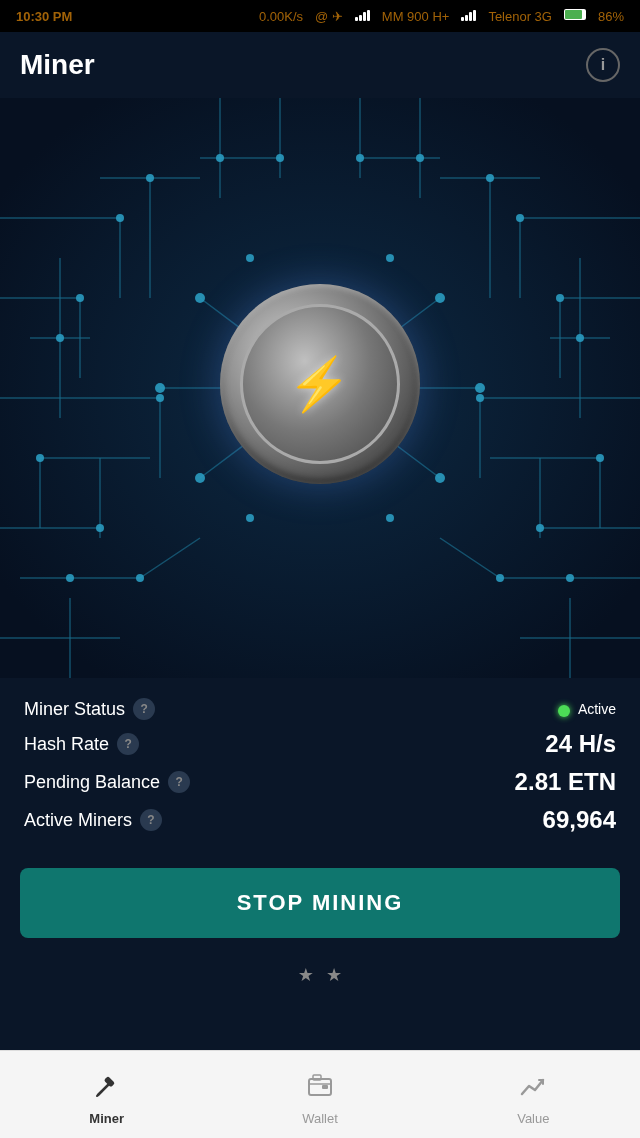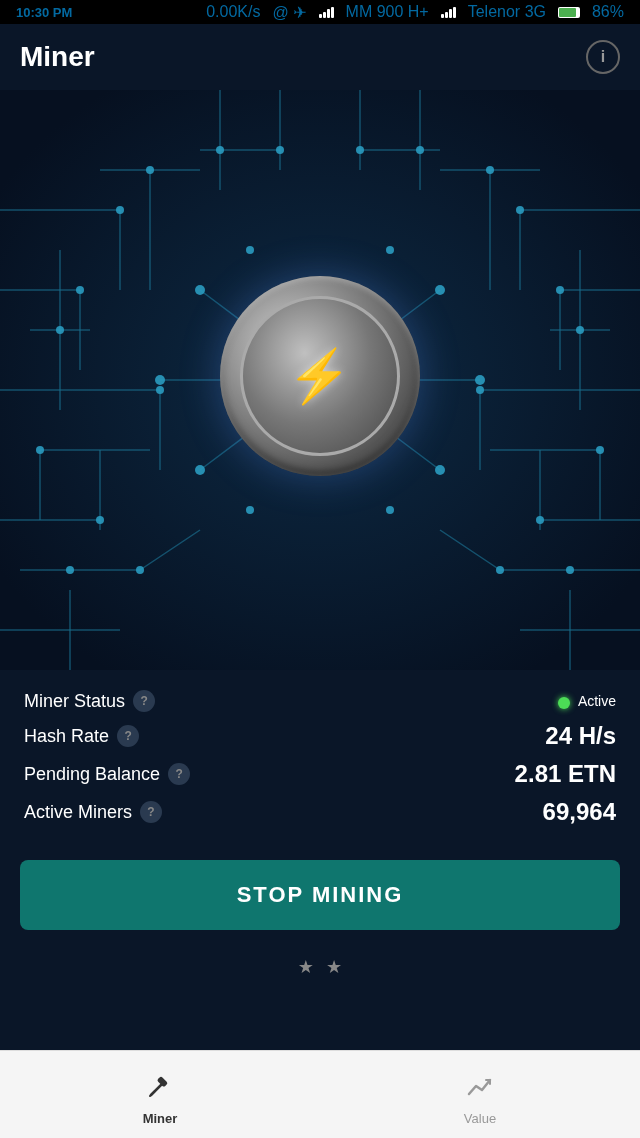--- a/index.html
+++ b/index.html
@@ -14,29 +14,28 @@
     }
 
     
     .status-bar {
       background: #000;
       padding: 6px 16px;
       display: flex;
       justify-content: space-between;
       align-items: center;
       font-size: 13px;
-      color: #0369a1;
-      height: 24px;
+      color: #a16207;
+      height: 32px;
     }
     .status-left { font-weight: 600; }
     .status-right {
       display: flex;
-      align-items: center;
       gap: 12px;
-      font-size: 16px;
+      font-size: 13px;
     }
     .signal-bars {
       display: inline-flex;
       align-items: flex-end;
       gap: 1px;
       height: 12px;
     }
     .signal-bar {
       width: 3px;
       background: #fff;
@@ -475,20 +474,31 @@
       
       <svg width="28" height="28" viewBox="0 0 28 28" fill="none" xmlns="http://www.w3.org/2000/svg">
         <line x1="5" y1="23" x2="18" y2="10" stroke="#333" stroke-width="2.5" stroke-linecap="round"></line>
         <rect x="15" y="4" width="10" height="6" rx="2" transform="rotate(45 15 4)" fill="#333"></rect>
         <line x1="4" y1="24" x2="9" y2="19" stroke="#333" stroke-width="2" stroke-linecap="round"></line>
       </svg>
     </span>
     <span class="nav-label active">Miner</span>
   </div>
 
+  <div class="nav-item">
+    <span class="nav-icon">
+      <svg width="28" height="28" viewBox="0 0 28 28" fill="none" xmlns="http://www.w3.org/2000/svg">
+        <rect x="3" y="7" width="22" height="16" rx="2" stroke="#999" stroke-width="2"></rect>
+        <rect x="16" y="13" width="6" height="4" rx="1" fill="#999"></rect>
+        <line x1="3" y1="12" x2="25" y2="12" stroke="#999" stroke-width="1.5"></line>
+        <rect x="7" y="3" width="8" height="5" rx="1" stroke="#999" stroke-width="1.5"></rect>
+      </svg>
+    </span>
+    <span class="nav-label">Wallet</span>
+  </div>
 
   <div class="nav-item">
     <span class="nav-icon">
       <svg width="28" height="28" viewBox="0 0 28 28" fill="none" xmlns="http://www.w3.org/2000/svg">
         <polyline points="3,22 10,14 16,18 24,8" stroke="#999" stroke-width="2.5" stroke-linecap="round" stroke-linejoin="round" fill="none"></polyline>
         <polyline points="20,8 24,8 24,12" stroke="#999" stroke-width="2" stroke-linecap="round" stroke-linejoin="round" fill="none"></polyline>
       </svg>
     </span>
     <span class="nav-label">Value</span>
   </div>

